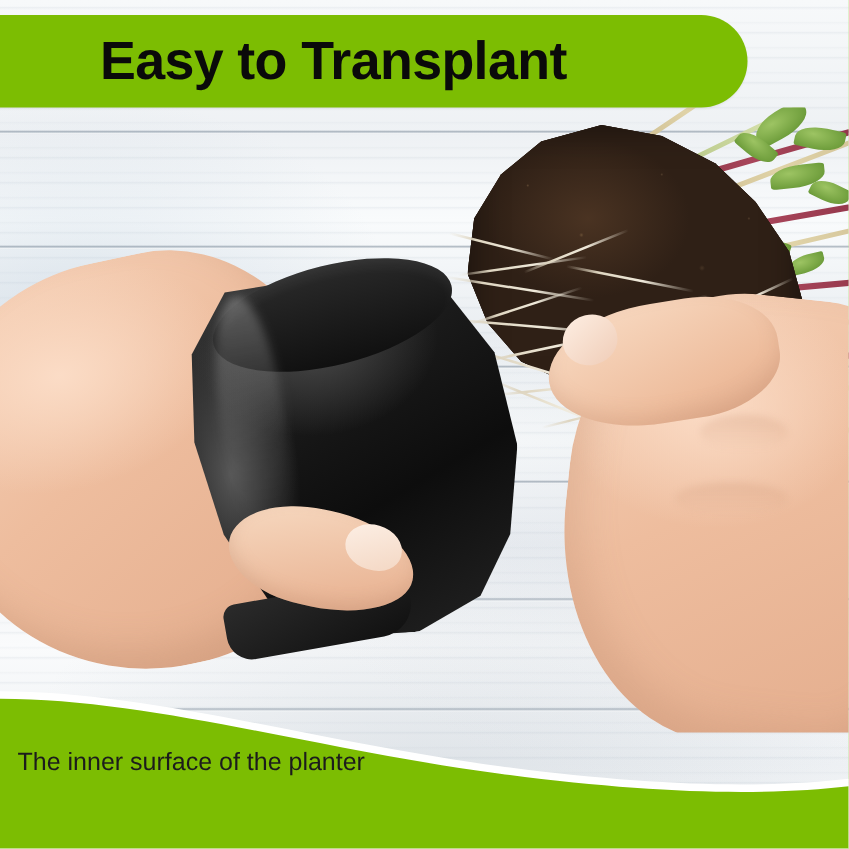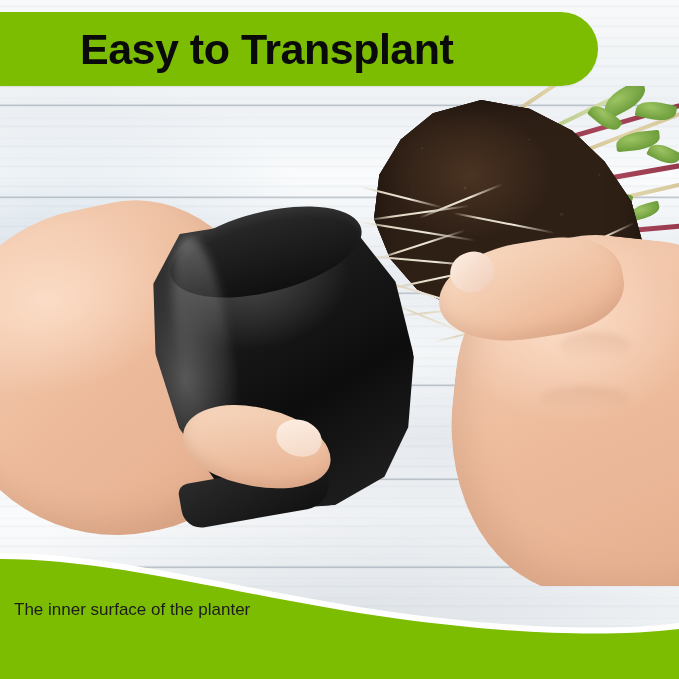--- a/index.html
+++ b/index.html
@@ -266,21 +266,21 @@
     width: 679px; height: 160px;
   }
   .bottom-wave svg { display: block; }
 
   .bottom-text {
     position: absolute;
     left: 14px;
     bottom: 18px;
     width: 640px;
     font-family: "Liberation Sans", sans-serif;
-    font-size: 17px;
+    font-size: 20px;
     line-height: 34px;
     color: #1c1c1c;
     white-space: pre-line;
   }
   .bottom-text .line { display: block; }
 </style>
 </head>
 <body>
 
 <div id="stage">

